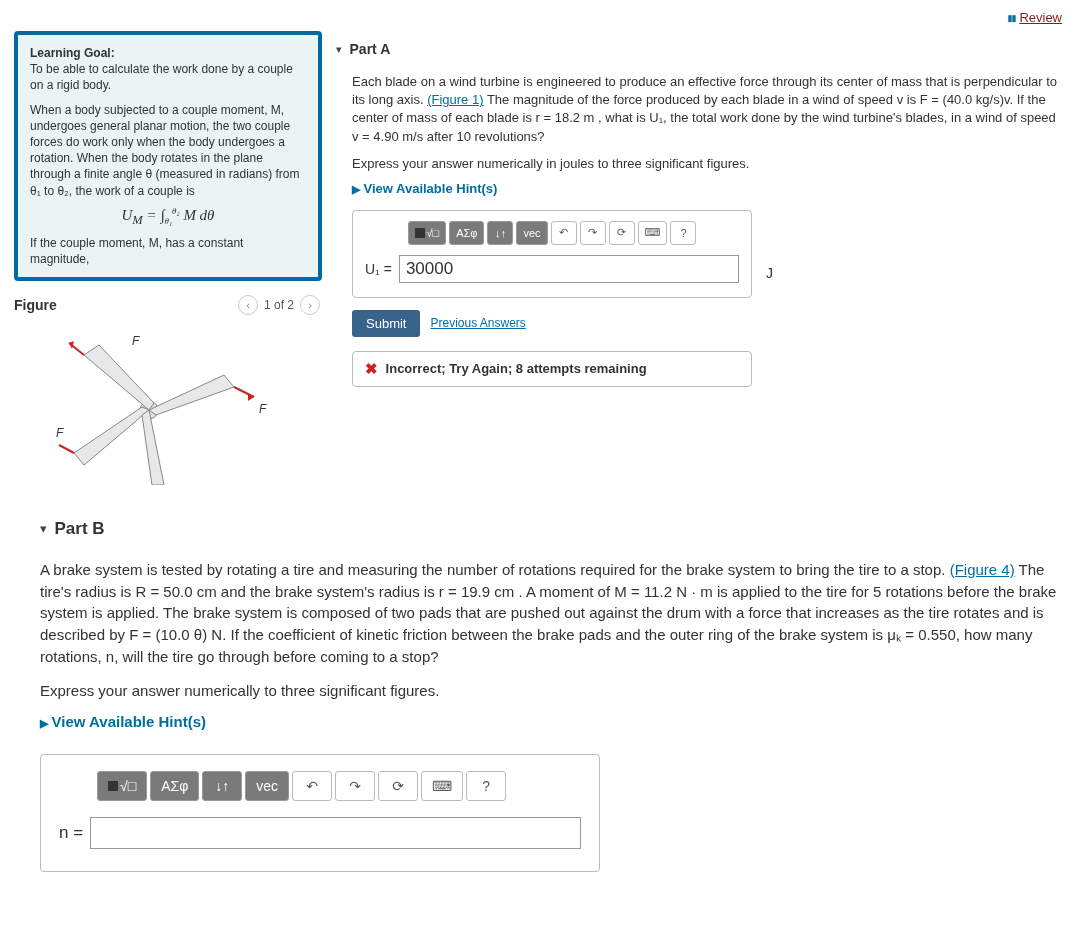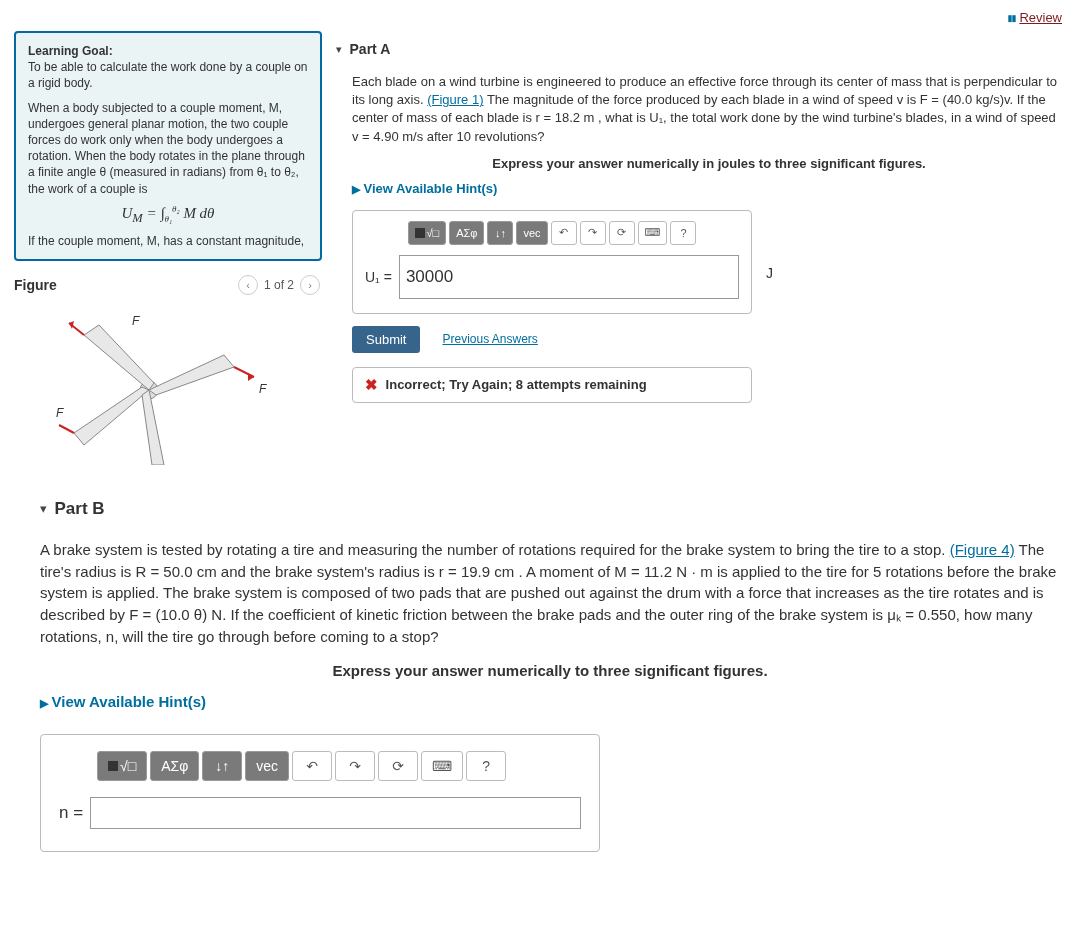--- a/index.html
+++ b/index.html
@@ -34,21 +34,21 @@
     display: flex;
     gap: 14px;
     padding: 0 14px 14px;
   }
   .left-col {
     width: 308px;
     flex-shrink: 0;
   }
   .goal-box {
     background: #eaf4f5;
-    border: 2px solid #0369a1;
+    border: 4px solid #0369a1;
     border-radius: 4px;
     padding: 10px 12px;
     font-size: 12px;
     color: #333;
     line-height: 1.35;
   }
   .goal-box b { font-weight: bold; }
   .figure-header {
     display: flex;
     justify-content: space-between;
@@ -87,21 +87,21 @@
   .right-col { flex: 1; padding-top: 10px; }
   .part-header { display: flex; align-items: center; gap: 8px; margin-bottom: 16px;}
   .caret { font-size: 11px; color:#444; }
   .part-label { font-weight: bold; font-size: 14px; }
   .problem-text {
     font-size: 13px;
     line-height: 1.4;
     padding: 0 4px 0 16px;
   }
   .problem-text a { color: #006e9e; text-decoration: underline; }
-  .express { font-weight: bold; margin-top: 10px; font-size: 13px; padding-left: 16px; text-align: center;}
+  .express { font-weight: normal; margin-top: 10px; font-size: 13px; padding-left: 16px;}
   .hint-toggle {
     color: #006e9e;
     font-weight: bold;
     font-size: 13px;
     margin-top: 10px;
     cursor: pointer;
     padding-left: 16px;
   }
   .hint-toggle::before { content: "▶ "; font-size: 11px; }
   .answer-box {
@@ -137,37 +137,37 @@
     width: 10px; height: 10px; background:#333; margin-right:2px;
     display:inline-block;
   }
   .answer-row { display:flex; align-items:center;}
   .answer-row .varlabel {
     font-size: 14px;
     margin-right: 7px;
   }
   .answer-input {
     border: 1px solid #999;
-    height: 44px;
+    height: 28px;
     flex: 1;
     padding: 4px 6px;
     font-size: 17px;
     color: #333;
   }
   .unit-label {
     position:absolute;
     right: -22px;
     top: 54px;
     font-size: 14px;
   }
   .submit-row {
     margin: 12px 0 0 16px;
     display: flex;
     align-items:center;
-    gap: 22px;
+    gap: 10px;
   }
   .submit-btn {
     background: #36648b;
     color: #fff;
     border: none;
     border-radius: 3px;
     padding: 6px 14px;
     font-size: 13px;
     cursor:pointer;
   }

